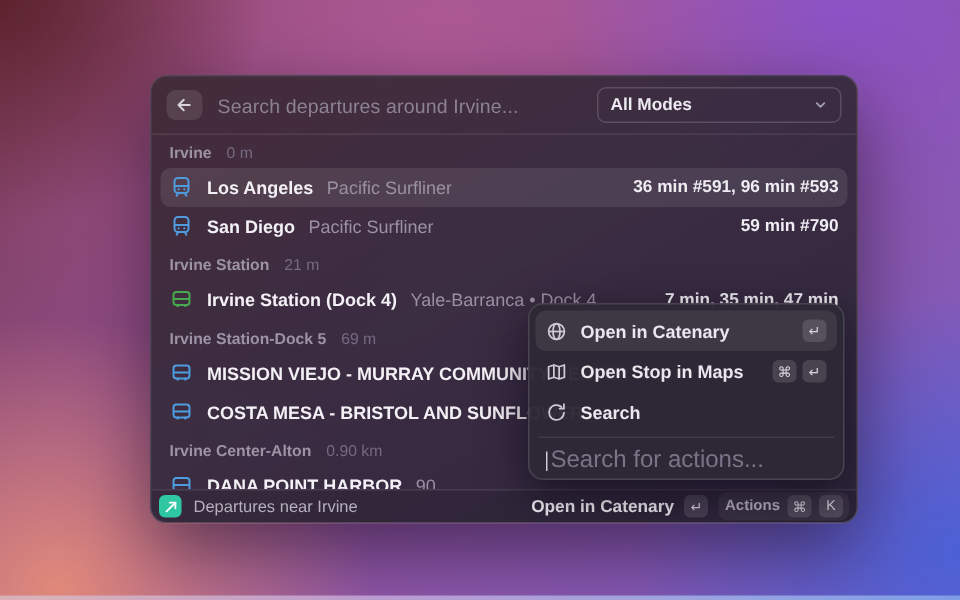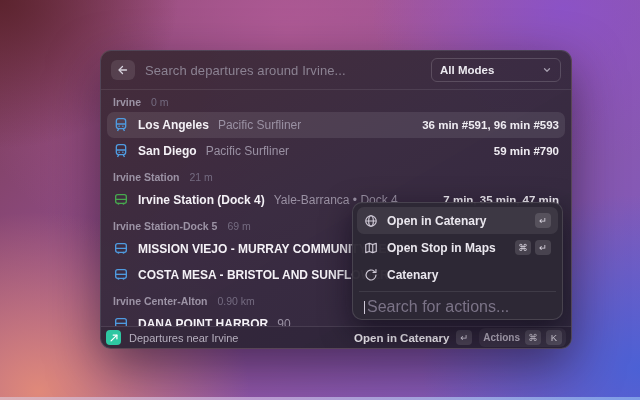--- a/index.html
+++ b/index.html
@@ -25,21 +25,21 @@
     background:linear-gradient(150deg, rgba(66,43,56,.97) 0%, rgba(56,43,63,.97) 45%, rgba(46,39,58,.98) 100%);
     border:1px solid rgba(255,255,255,.12);
     box-shadow:0 18px 50px rgba(20,10,30,.55);
     display:flex; flex-direction:column; overflow:hidden;
     color:#f2eff5;
   }
   .searchbar{height:38px; flex:0 0 38px; display:flex; align-items:center; gap:10px; padding:0 10px;}
   .back-btn{width:24px;height:20px;border-radius:6px;background:rgba(255,255,255,.10);
     display:flex;align-items:center;justify-content:center;color:#d8d3dd;flex:0 0 auto;}
   .search-placeholder{flex:1;font-size:13px;color:#8b8292;letter-spacing:.1px;}
-  .dropdown{flex:0 0 auto;width:130px;height:24px;border:1px solid rgba(255,255,255,.16);
+  .dropdown{flex:0 0 auto;width:163px;height:24px;border:1px solid rgba(255,255,255,.16);
     border-radius:6px;display:flex;align-items:center;padding:0 8px;gap:6px;}
   .dropdown-label{flex:1;font-size:11.5px;font-weight:700;color:#eceaf0;}
   .dropdown .chev{color:#a59dae;display:flex;}
   .hdiv{height:1px;background:rgba(255,255,255,.09);flex:0 0 1px;}
 
   
   .list{flex:1;padding:3px 6px 0 6px;overflow:hidden;}
   .sec-header{display:flex;align-items:center;gap:10px;height:13px;margin:6px 0 4px 0;padding:0 6px;}
   .sec-header:first-child{margin-top:2px;}
   .sec-name{font-size:10.5px;font-weight:700;color:#9c93a5;text-align:center;}
@@ -260,21 +260,21 @@
         <span class="key">↵</span>
       </span>
     </div>
     <div class="menu-item">
       <span class="mic">
         <svg viewBox="0 0 24 24" fill="none" stroke="currentColor" stroke-width="2" stroke-linecap="round">
             <path d="M20.5 12a8.5 8.5 0 1 1-2.8-6.3"></path>
             <path d="M20.5 2.5v5h-5"></path>
           </svg>
       </span>
-      <span class="menu-label">Catenary</span>
+      <span class="menu-label">Search</span>
     </div>
     <div class="menu-div"></div>
     <div class="menu-search">
       <span class="caret"></span>
       <span class="menu-search-placeholder">Search for actions...</span>
     </div>
   </div>
 
 </div>
 

